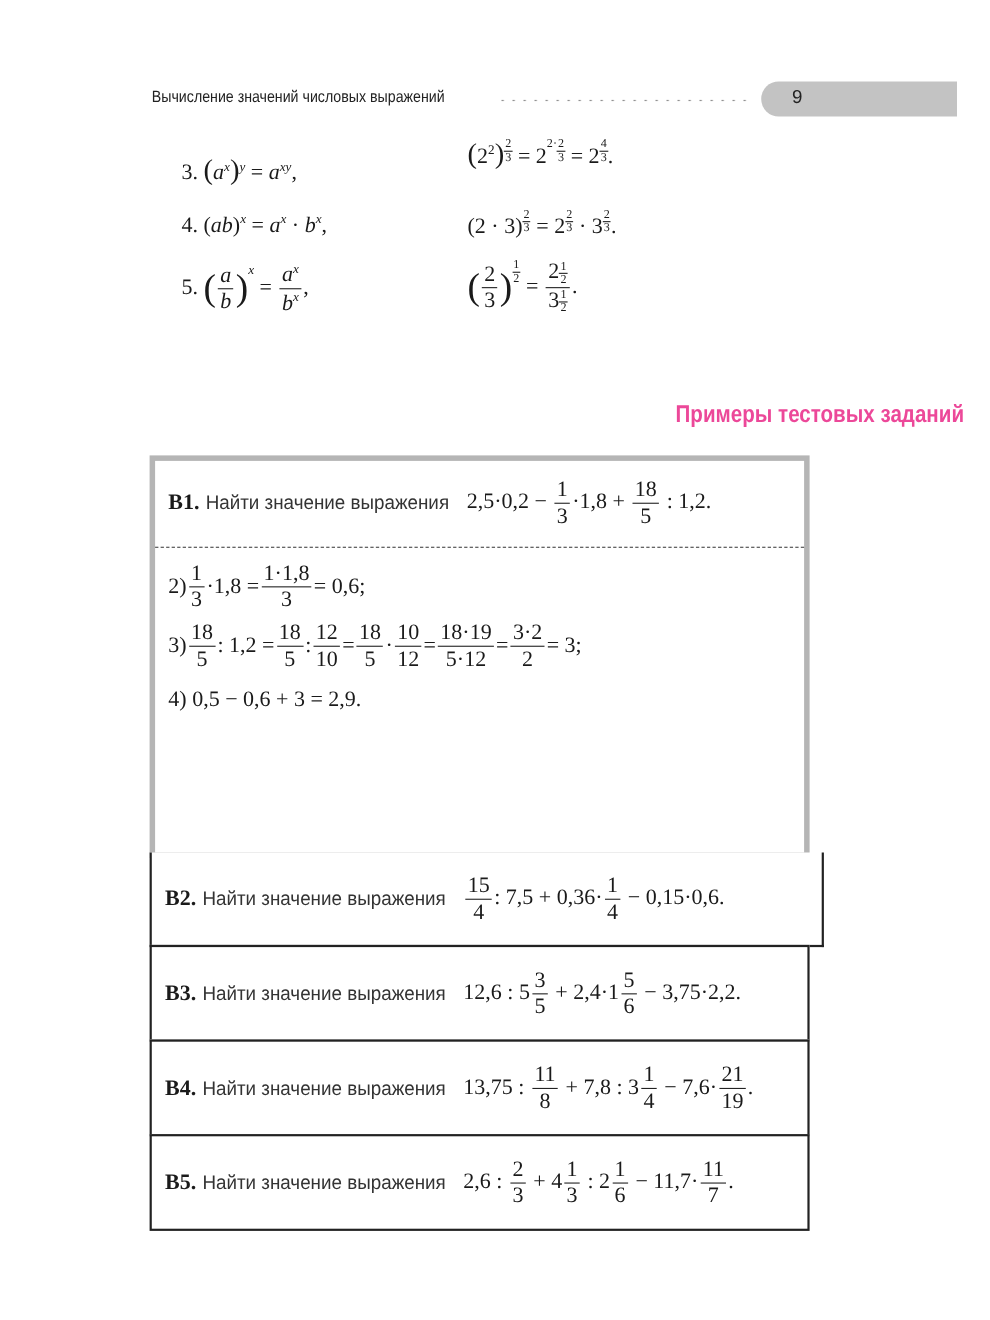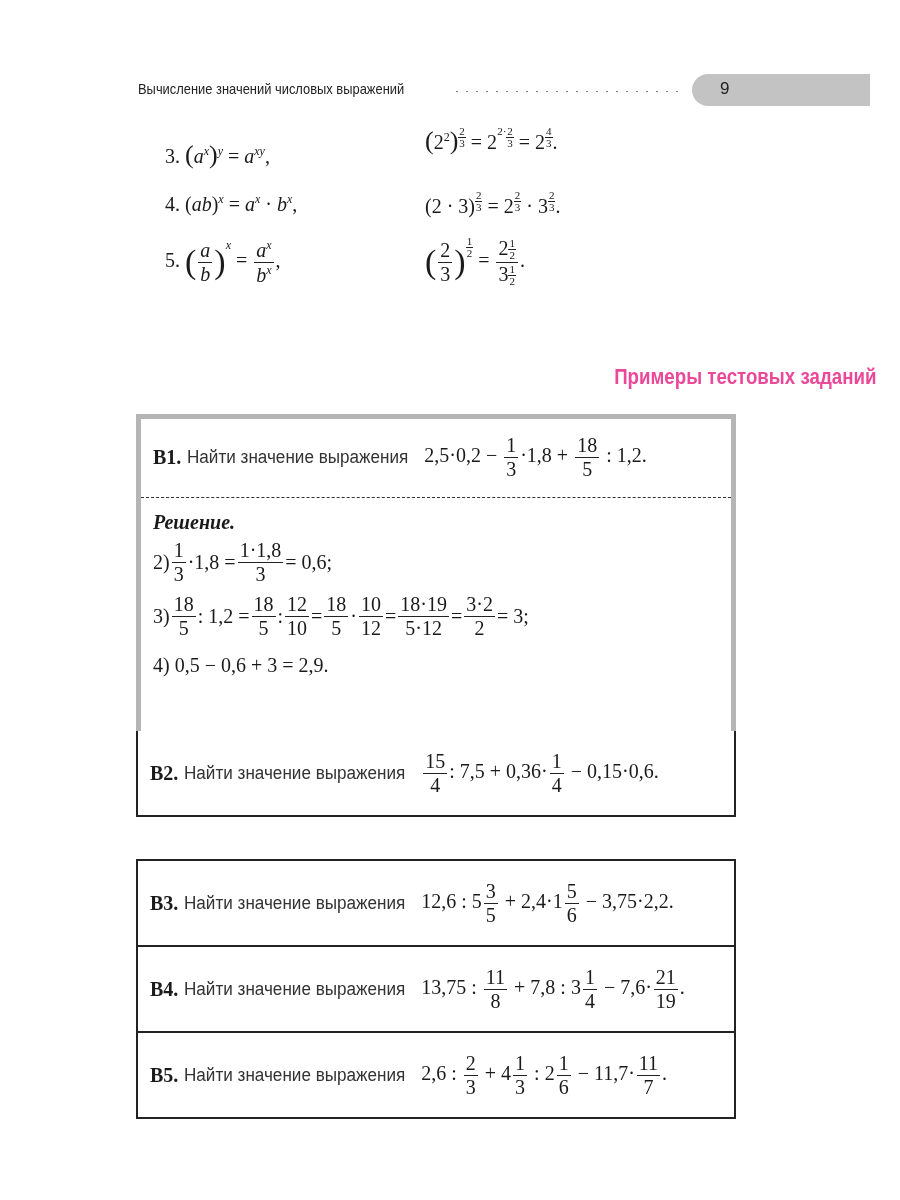--- a/index.html
+++ b/index.html
@@ -160,21 +160,20 @@
     <span class="m">2,5·0,2 − <span class="frac">
           <span class="num">1</span>
           <span class="den">3</span>
         </span>·1,8 + <span class="frac">
           <span class="num">18</span>
           <span class="den">5</span>
         </span> : 1,2.</span>
   </div>
   <div class="dash"></div>
   <div class="solution">
-    <div class="sol-head">Решение.</div>
     <div class="sol-step m">2) <span class="frac">
           <span class="num">1</span>
           <span class="den">3</span>
         </span>·1,8 = <span class="frac">
           <span class="num">1·1,8</span>
           <span class="den">3</span>
         </span> = 0,6;</div>
     <div class="sol-step m" style="height:64px;">3) <span class="frac">
           <span class="num">18</span>
           <span class="den">5</span>
@@ -194,21 +193,21 @@
           <span class="num">18·19</span>
           <span class="den">5·12</span>
         </span> = <span class="frac">
           <span class="num">3·2</span>
           <span class="den">2</span>
         </span> = 3;</div>
     <div class="sol-step short m">4) 0,5 − 0,6 + 3 = 2,9.</div>
   </div>
 </div>
 
-<div class="box-task" style="top:731px;">
+<div class="box-task" style="top:775px;padding-left:13px;">
   <div class="task-line">
     <span class="task-label">В2.</span>
     <span class="task-text">Найти значение выражения</span>
     <span class="m"><span class="frac">
           <span class="num">15</span>
           <span class="den">4</span>
         </span>: 7,5 + 0,36·<span class="frac">
           <span class="num">1</span>
           <span class="den">4</span>
         </span> − 0,15·0,6.</span>

